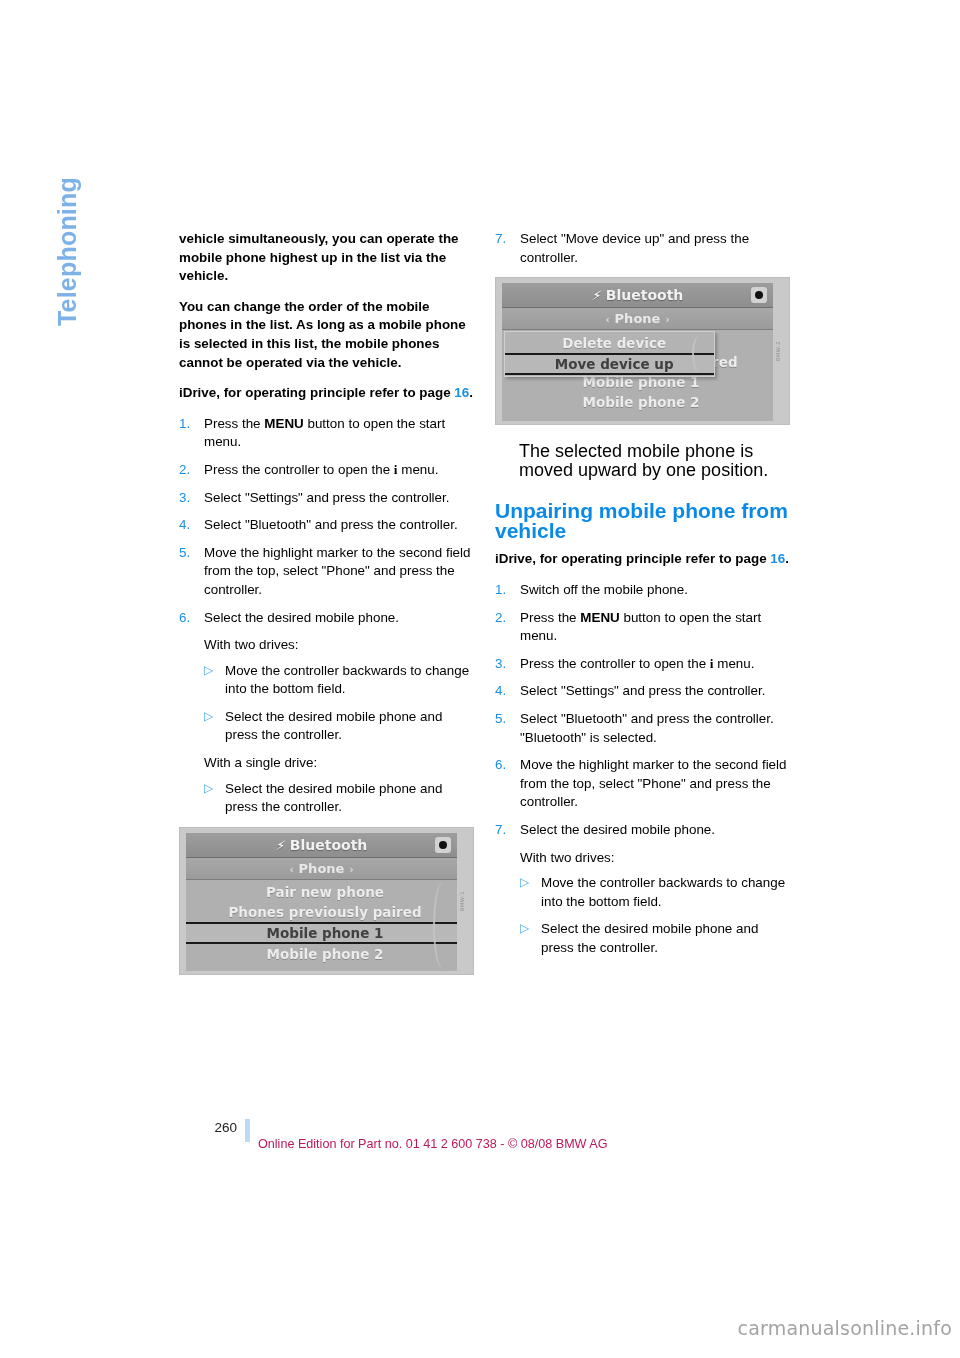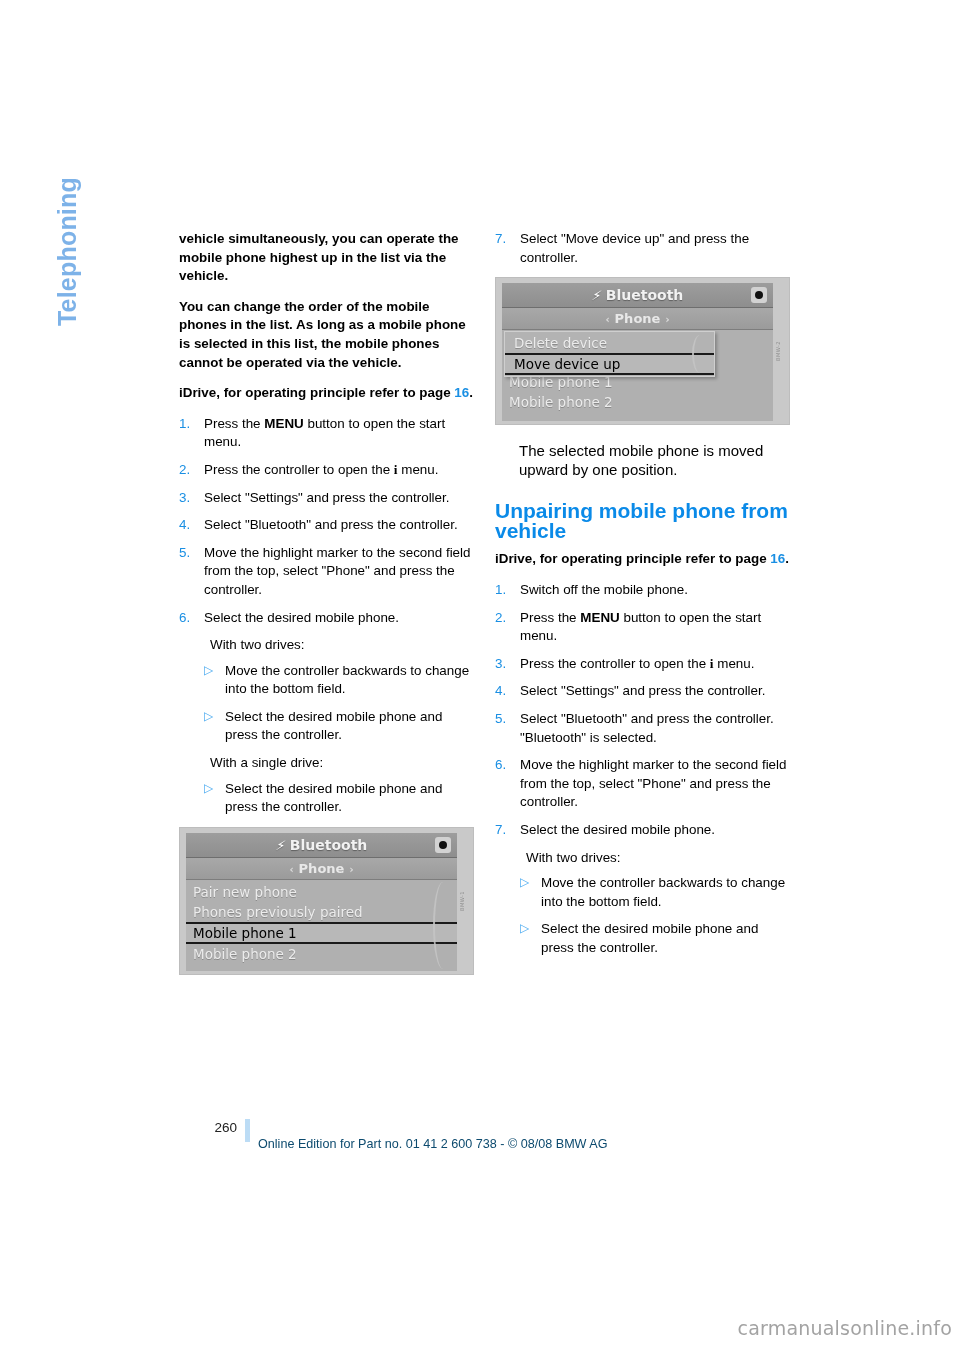--- a/index.html
+++ b/index.html
@@ -75,21 +75,21 @@
   }
   ol.steps > li > .num {
     position: absolute;
     left: 0;
     top: 0;
     width: 20px;
     color: #1a8fe3;
     text-align: left;
   }
   .substep-label {
-    margin: 9px 0 7px 6px;
+    margin: 9px 0 7px 0;
   }
   ul.bullets {
     list-style: none;
     margin: 0;
     padding: 0;
   }
   ul.bullets > li {
     position: relative;
     padding-left: 21px;
     margin-bottom: 9px;
@@ -175,27 +175,28 @@
     background: #b0b0b0;
     height: calc(100% - 46px);
     padding-top: 2px;
   }
   .idrive .row {
     height: 20px;
     line-height: 20px;
     padding-left: 7px;
     color: #ececec;
     font-size: 13.5px;
-    font-weight: normal;
+    font-weight: bold;
     white-space: nowrap;
     text-shadow: 0 1px 0 rgba(0,0,0,.22);
     box-sizing: border-box;
+    text-align: center;
   }
   .idrive .row.selected {
-    color: #000000;
+    color: #404040;
     text-shadow: none;
     border-top: 2px solid #1a1a1a;
     border-bottom: 2px solid #1a1a1a;
     background: #b8b8b8;
     height: 22px;
     line-height: 19px;
   }
   .idrive .scroll-arc {
     position: absolute;
     right: 4px;
@@ -228,21 +229,21 @@
     top: 50%;
     transform: translateY(-50%) rotate(-90deg);
     transform-origin: center;
     font-size: 5.2px;
     color: #8f8f8f;
     letter-spacing: .4px;
     white-space: nowrap;
   }
   .idrive-caption {
     margin: 17px 0 12px 24px;
-    font-size: 15px;
+    font-size: 18px;
     line-height: 18.6px;
   }
 
   
   #page-number {
     position: absolute;
     left: 179px;
     top: 1120px;
     width: 58px;
     text-align: right;
@@ -255,21 +256,21 @@
     top: 1119px;
     width: 5px;
     height: 23px;
     background: #bcdcf5;
   }
   #footer-text {
     position: absolute;
     left: 258px;
     top: 1137px;
     font-size: 12.6px;
-    color: #0c4a6e;
+    color: #be185d;
     white-space: nowrap;
   }
   #site-watermark {
     position: absolute;
     right: 8px;
     top: 1317px;
     font-size: 19px;
     color: #a3a3a3;
     letter-spacing: .2px;
     font-family: "DejaVu Sans", sans-serif;

